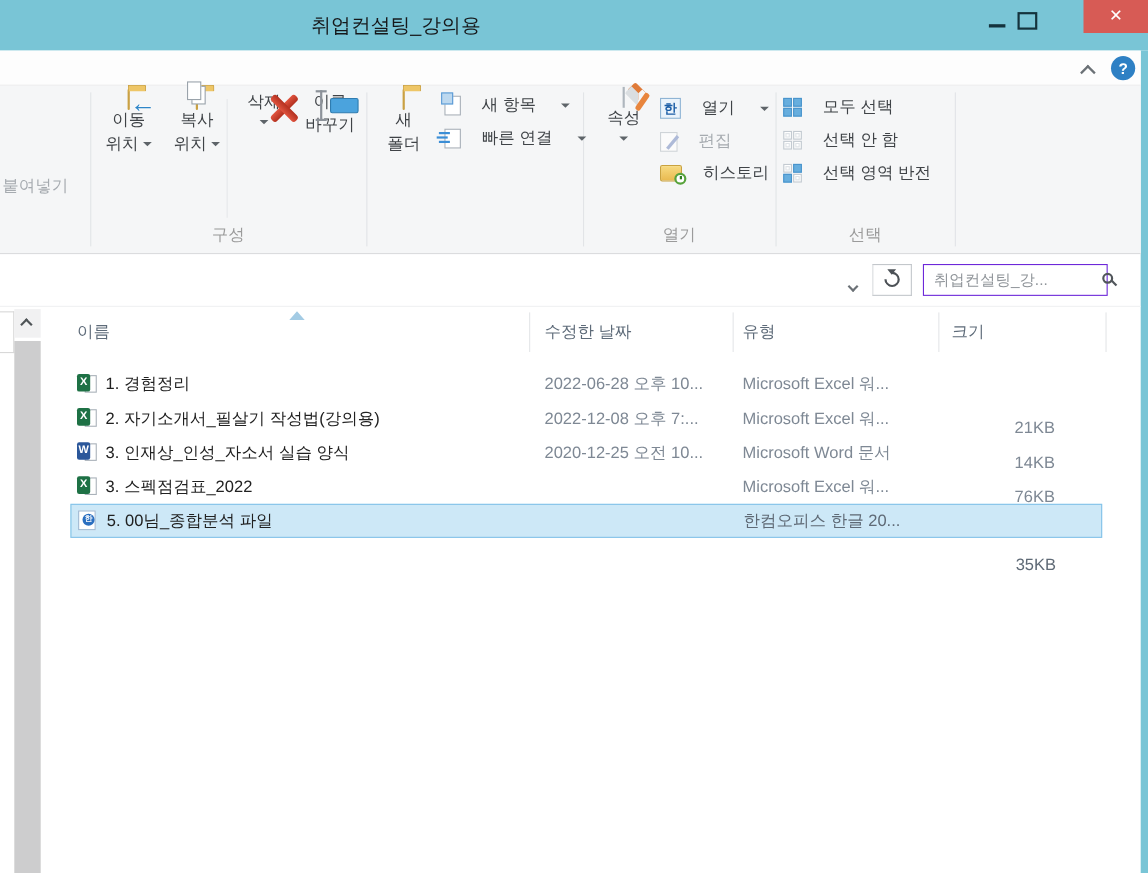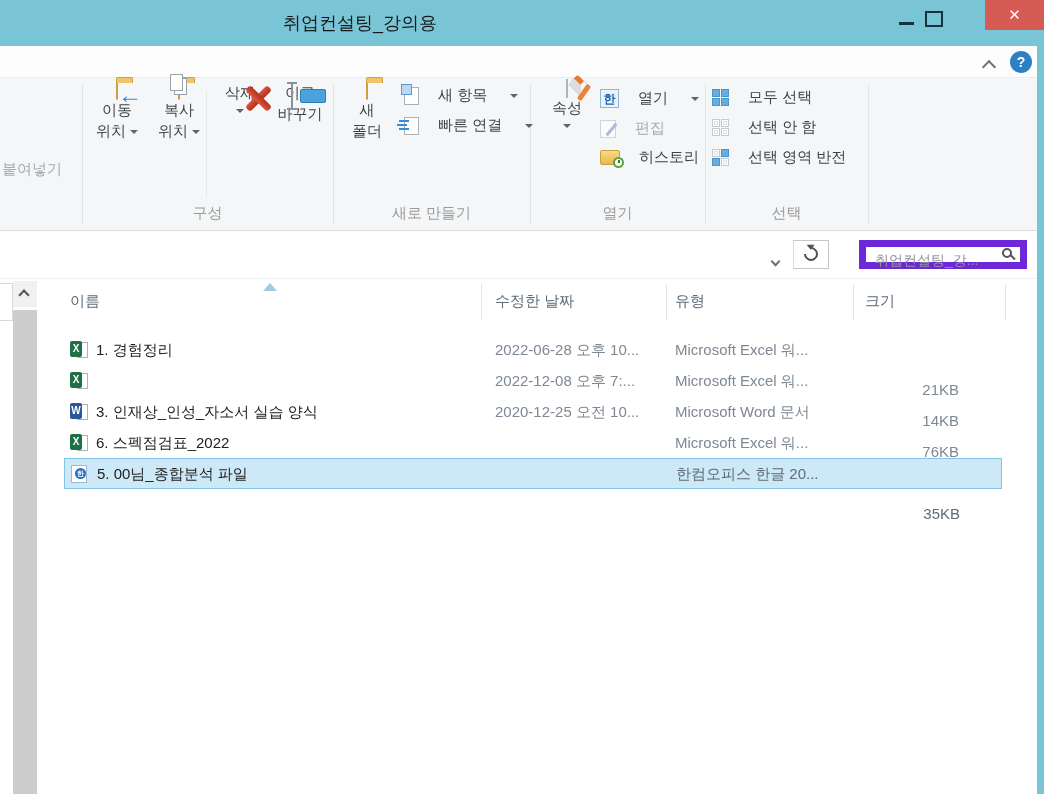--- a/index.html
+++ b/index.html
@@ -67,21 +67,21 @@
   .sq { width:8px; height:8px; border:1px solid #4a94cc; background:#67aede; }
   .sq.e { background:#fff; border-color:#c3cad1; box-shadow:inset 0 0 0 1px #fff, inset 0 0 0 2px #dfe3e7; }
 
   
   .addr { position:absolute; left:0; top:240px; width:794px; height:29px; background:#fff; border:1px solid #c3c7cb; border-left:none; font-size:15px; color:#3c3c3c; line-height:27px; padding-left:4px; }
   .addr-chev { position:absolute; left:772px; top:251px; }
   .addr-chev .chev { width:7px; height:7px; border-color:#6b7176; }
   .refresh-btn { position:absolute; left:793px; top:240px; width:36px; height:29px; background:#fff; border:1px solid #c3c7cb; border-left:1px solid #d9dcde; }
   .refresh-ic { position:absolute; left:10px; top:6px; width:14px; height:14px; border:2px solid #4d5257; border-radius:50%; border-left-color:transparent; transform:rotate(45deg); }
   .refresh-ic::after { content:""; position:absolute; left:-4px; top:-2px; border-style:solid; border-width:5px 4px 0 4px; border-color:#4d5257 transparent transparent transparent; transform:rotate(-45deg); }
-  .search { position:absolute; left:859px; top:240px; width:168px; height:29px; background:#fff; border:7px solid #6d28d9; font-size:14px; color:#8f9499; line-height:27px; padding-left:9px; }
+  .search { position:absolute; left:839px; top:240px; width:168px; height:29px; background:#fff; border:1px solid #6d28d9; font-size:14px; color:#8f9499; line-height:27px; padding-left:9px; }
   .mag { position:absolute; left:1002px; top:248px; width:10px; height:10px; border:2px solid #51565b; border-radius:50%; }
   .mag::after { content:""; position:absolute; width:7px; height:2px; background:#51565b; transform:rotate(45deg); right:-6px; bottom:-2px; }
 
   
   .content-top-line { position:absolute; left:0; top:278px; width:1037px; height:1px; background:#f0f1f2; }
   .nav-remnant { position:absolute; left:0; top:283px; width:13px; height:38px; background:#fff; border:1px solid #d8d8d8; border-left:none; }
   .vscroll { position:absolute; left:13px; top:281px; width:24px; height:513px; }
   .vscroll-up { position:absolute; left:0; top:0; width:24px; height:26px; background:#f1f1f2; }
   .vscroll-up .chev { width:8px; height:8px; border-color:#4f5457; position:absolute; left:7px; top:10px; transform:rotate(-45deg); }
   .vscroll-thumb { position:absolute; left:0; top:29px; width:24px; height:484px; background:#cdcdce; }
@@ -165,21 +165,20 @@
     <div class="rsmall" style="left:404px; top:8px;">
       <span class="spage ni-grid"></span>
       <span>새 항목</span>
       <span class="dd"></span>
     </div>
     <div class="rsmall" style="left:404px; top:38px;">
       <span class="spage qa-dash"></span>
       <span>빠른 연결</span>
       <span class="dd"></span>
     </div>
-    <div class="rgl" style="left:333px; width:197px;">새로 만들기</div>
 
     <div class="rbtn" style="left:540px; top:2px; width:54px;">
       <span class="page-ic check-ov"></span>
       <span class="l">속성</span>
       <span class="dd dd-center"></span>
     </div>
     <div class="rsmall" style="left:600px; top:11px;">
       <span class="open-ic">한</span>
       <span>열기</span>
       <span class="dd"></span>
@@ -256,33 +255,33 @@
   <div class="hdr-sep" style="left:853px"></div>
   <div class="hdr-sep" style="left:1005px"></div>
 
   <div class="row" style="top:334px">
     <div class="cell c-name"><span class="ficon excel"><i class="badge">X</i></span><span>1. 경험정리</span></div>
     <div class="cell c-date">2022-06-28 오후 10...</div>
     <div class="cell c-type">Microsoft Excel 워...</div>
     <div class="cell c-size">21KB</div>
   </div>
   <div class="row" style="top:365px">
-    <div class="cell c-name"><span class="ficon excel"><i class="badge">X</i></span></div>
+    <div class="cell c-name"><span class="ficon excel"><i class="badge">X</i></span><span>2. 자기소개서_필살기 작성법(강의용)</span></div>
     <div class="cell c-date">2022-12-08 오후 7:...</div>
     <div class="cell c-type">Microsoft Excel 워...</div>
     <div class="cell c-size">14KB</div>
   </div>
   <div class="row" style="top:396px">
     <div class="cell c-name"><span class="ficon word"><i class="badge">W</i></span><span>3. 인재상_인성_자소서 실습 양식</span></div>
     <div class="cell c-date">2020-12-25 오전 10...</div>
     <div class="cell c-type">Microsoft Word 문서</div>
     <div class="cell c-size">76KB</div>
   </div>
   <div class="row" style="top:427px">
-    <div class="cell c-name"><span class="ficon excel"><i class="badge">X</i></span><span>6. 스펙점검표_2022</span></div>
+    <div class="cell c-name"><span class="ficon excel"><i class="badge">X</i></span><span>3. 스펙점검표_2022</span></div>
     <div class="cell c-type">Microsoft Excel 워...</div>
     <div class="cell c-size">13KB</div>
   </div>
   <div class="row selected" style="top:458px">
     <div class="cell c-name"><span class="ficon hwp"><i class="badge">한</i></span><span>5. 00님_종합분석 파일</span></div>
     <div class="cell c-type">한컴오피스 한글 20...</div>
     <div class="cell c-size">35KB</div>
   </div>
 
 </div>

